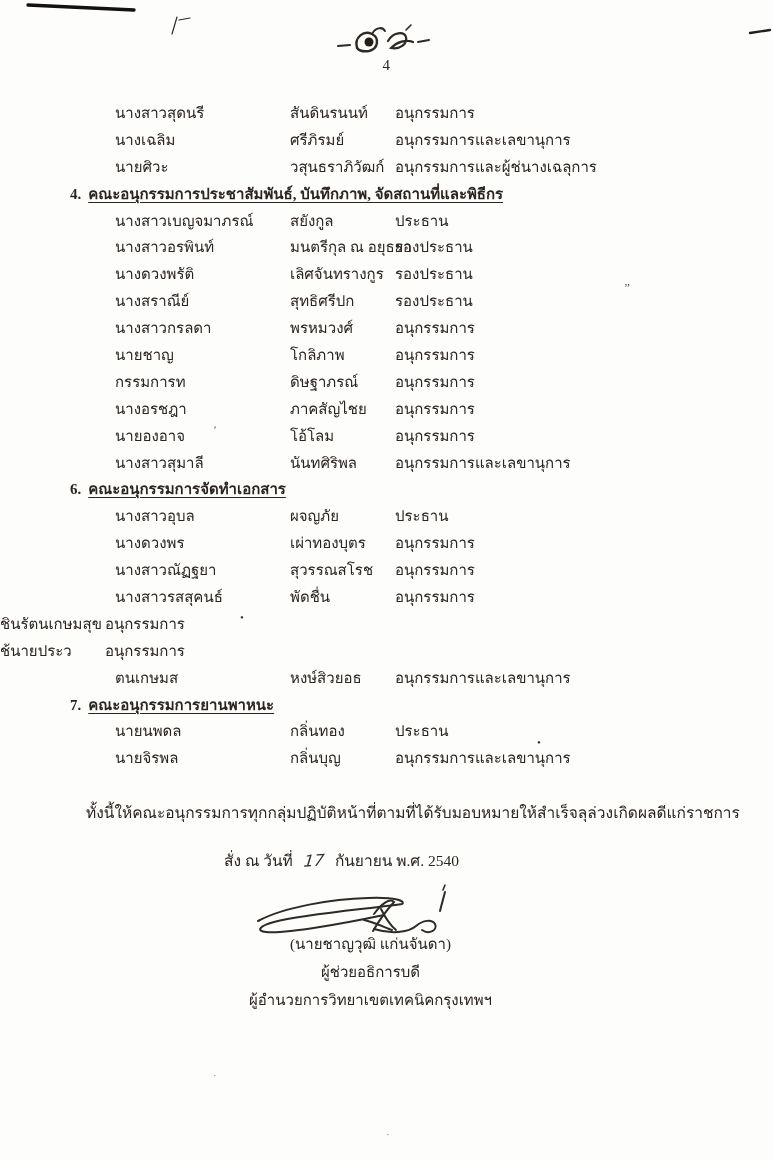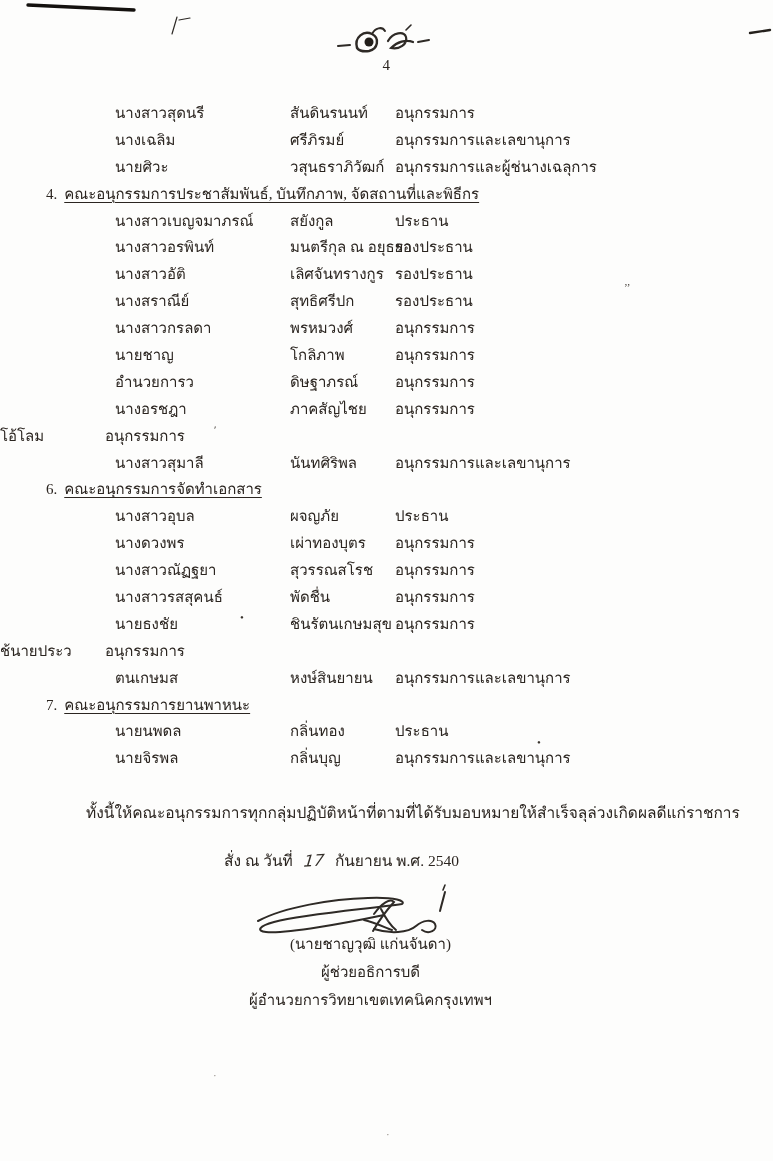--- a/index.html
+++ b/index.html
@@ -17,22 +17,22 @@
   
   .page-number { position:absolute; top:57px; left:0; width:100%; text-align:center;
     font-size:15px; letter-spacing:.5px; }
 
   
   .doc-table { position:absolute; top:100px; left:0; width:100%; }
   .row { display:flex; height:26.9px; line-height:26.9px; font-size:15px; white-space:nowrap; }
   .c1 { padding-left:115px; width:175px; flex:0 0 auto; }
   .c2 { width:105px; flex:0 0 auto; }
   .c3 { flex:1 1 auto; }
-  .hrow { display:block; height:26.9px; line-height:26.9px; padding-left:46px;
-    font-size:15px; font-weight:normal; white-space:nowrap; }
+  .hrow { display:block; height:26.9px; line-height:26.9px; padding-left:70px;
+    font-size:15px; font-weight:bold; white-space:nowrap; }
   .hnum { display:inline-block; margin-right:7px; }
   .htitle { text-decoration:underline; text-underline-offset:3px; text-decoration-thickness:1.4px; }
 
   .closing { position:absolute; top:799px; left:86px; right:20px; font-size:15.5px; line-height:27px; }
 
   .dateline { position:absolute; top:848px; left:0; width:100%; text-align:center;
     font-size:15.5px; transform:translateX(-45px); }
   .hand-day { display:inline-block; padding:0 7px; font-style:italic;
     transform:skewX(-10deg) rotate(-4deg); font-family:"DejaVu Sans","Liberation Sans",sans-serif;
     font-size:16px; color:#35302b; }
@@ -102,50 +102,51 @@
       <span class="c1">นางสาวเบญจมาภรณ์</span>
       <span class="c2">สยังกูล</span>
       <span class="c3">ประธาน</span>
     </div>
     <div class="row">
       <span class="c1">นางสาวอรพินท์</span>
       <span class="c2">มนตรีกุล ณ อยุธยา</span>
       <span class="c3">รองประธาน</span>
     </div>
     <div class="row">
-      <span class="c1">นางสาวอัติ</span>
+      <span class="c1">นางดวงพรัติ</span>
       <span class="c2">เลิศจันทรางกูร</span>
       <span class="c3">รองประธาน</span>
     </div>
     <div class="row">
       <span class="c1">นางสราณีย์</span>
       <span class="c2">สุทธิศรีปก</span>
       <span class="c3">รองประธาน</span>
     </div>
     <div class="row">
       <span class="c1">นางสาวกรลดา</span>
       <span class="c2">พรหมวงศ์</span>
       <span class="c3">อนุกรรมการ</span>
     </div>
     <div class="row">
       <span class="c1">นายชาญ</span>
       <span class="c2">โกลิภาพ</span>
       <span class="c3">อนุกรรมการ</span>
     </div>
     <div class="row">
-      <span class="c1">อำนวยการว</span>
+      <span class="c1">กรรมการท</span>
       <span class="c2">ดิษฐาภรณ์</span>
       <span class="c3">อนุกรรมการ</span>
     </div>
     <div class="row">
       <span class="c1">นางอรชฎา</span>
       <span class="c2">ภาคสัญไชย</span>
       <span class="c3">อนุกรรมการ</span>
     </div>
     <div class="row">
+      <span class="c1">นายองอาจ</span>
       <span class="c2">โอ้โลม</span>
       <span class="c3">อนุกรรมการ</span>
     </div>
     <div class="row">
       <span class="c1">นางสาวสุมาลี</span>
       <span class="c2">นันทศิริพล</span>
       <span class="c3">อนุกรรมการและเลขานุการ</span>
     </div>
 
     <div class="hrow">
@@ -166,31 +167,30 @@
       <span class="c1">นางสาวณัฏฐยา</span>
       <span class="c2">สุวรรณสโรช</span>
       <span class="c3">อนุกรรมการ</span>
     </div>
     <div class="row">
       <span class="c1">นางสาวรสสุคนธ์</span>
       <span class="c2">พัดชื่น</span>
       <span class="c3">อนุกรรมการ</span>
     </div>
     <div class="row">
-      <span class="c1">นายธงชัย</span>
       <span class="c2">ชินรัตนเกษมสุข</span>
       <span class="c3">อนุกรรมการ</span>
     </div>
     <div class="row">
       <span class="c2">ช้นายประว</span>
       <span class="c3">อนุกรรมการ</span>
     </div>
     <div class="row">
       <span class="c1">ตนเกษมส</span>
-      <span class="c2">หงษ์สินยายน</span>
+      <span class="c2">หงษ์สิวยอธ</span>
       <span class="c3">อนุกรรมการและเลขานุการ</span>
     </div>
 
     <div class="hrow">
       <span class="hnum">7.</span><span class="htitle">คณะอนุกรรมการยานพาหนะ</span>
     </div>
 
     <div class="row">
       <span class="c1">นายนพดล</span>
       <span class="c2">กลิ่นทอง</span>

